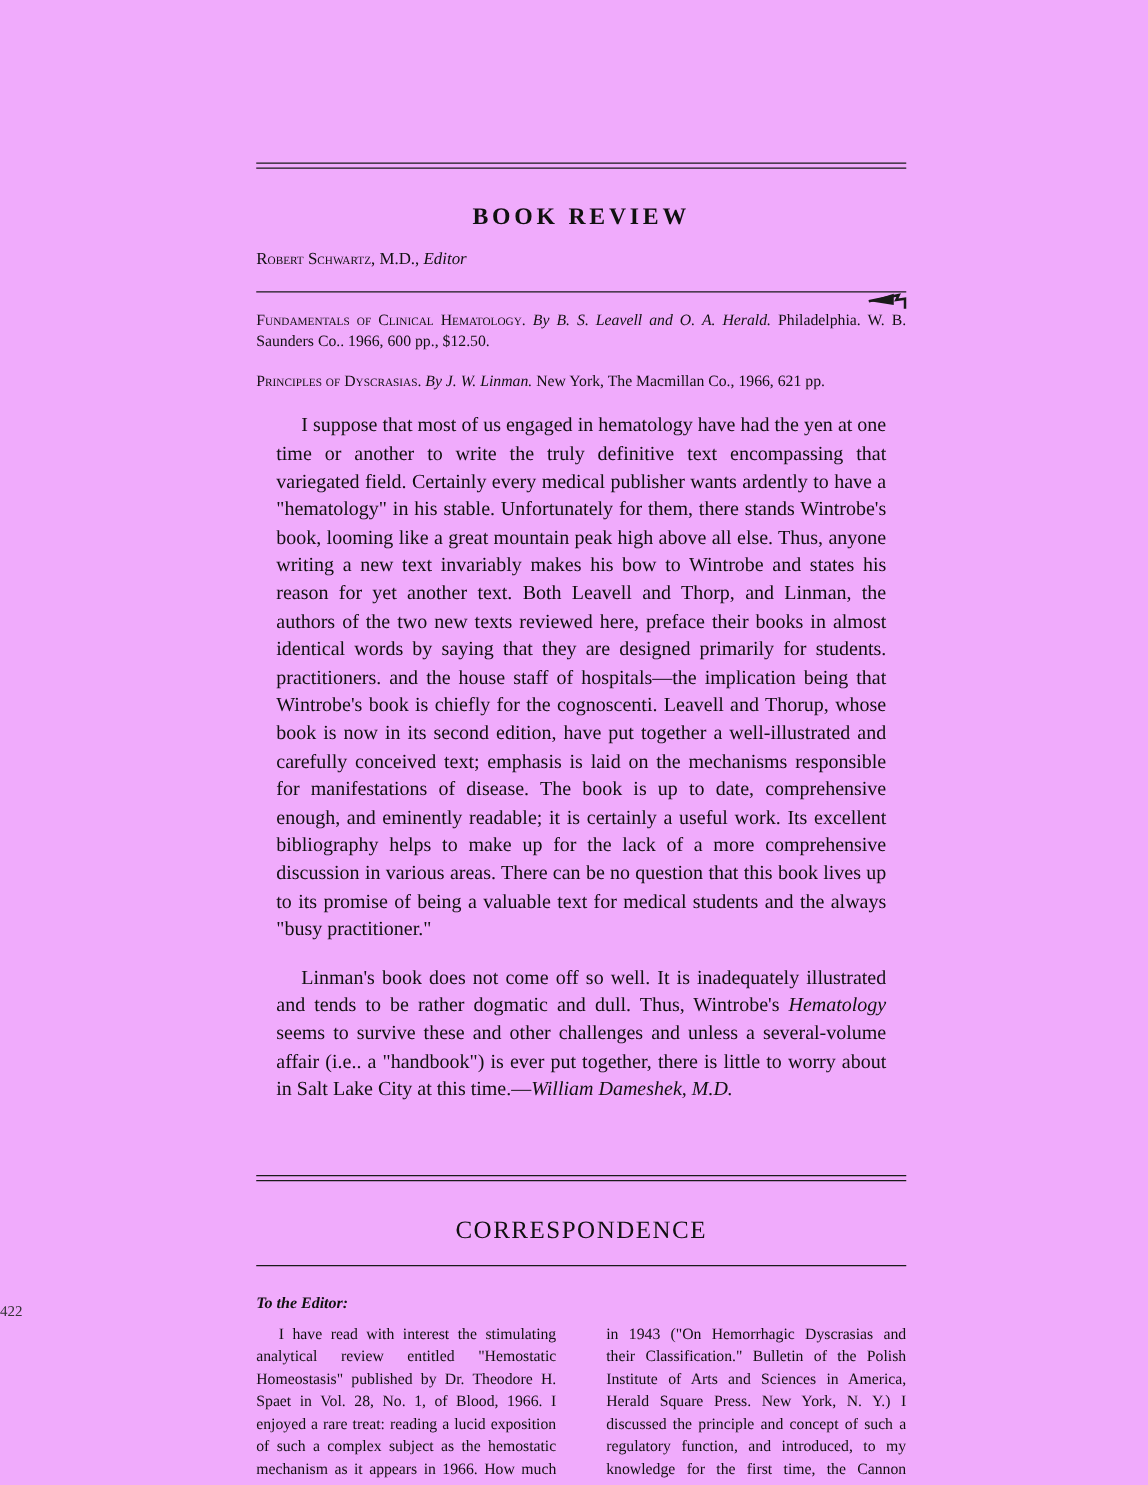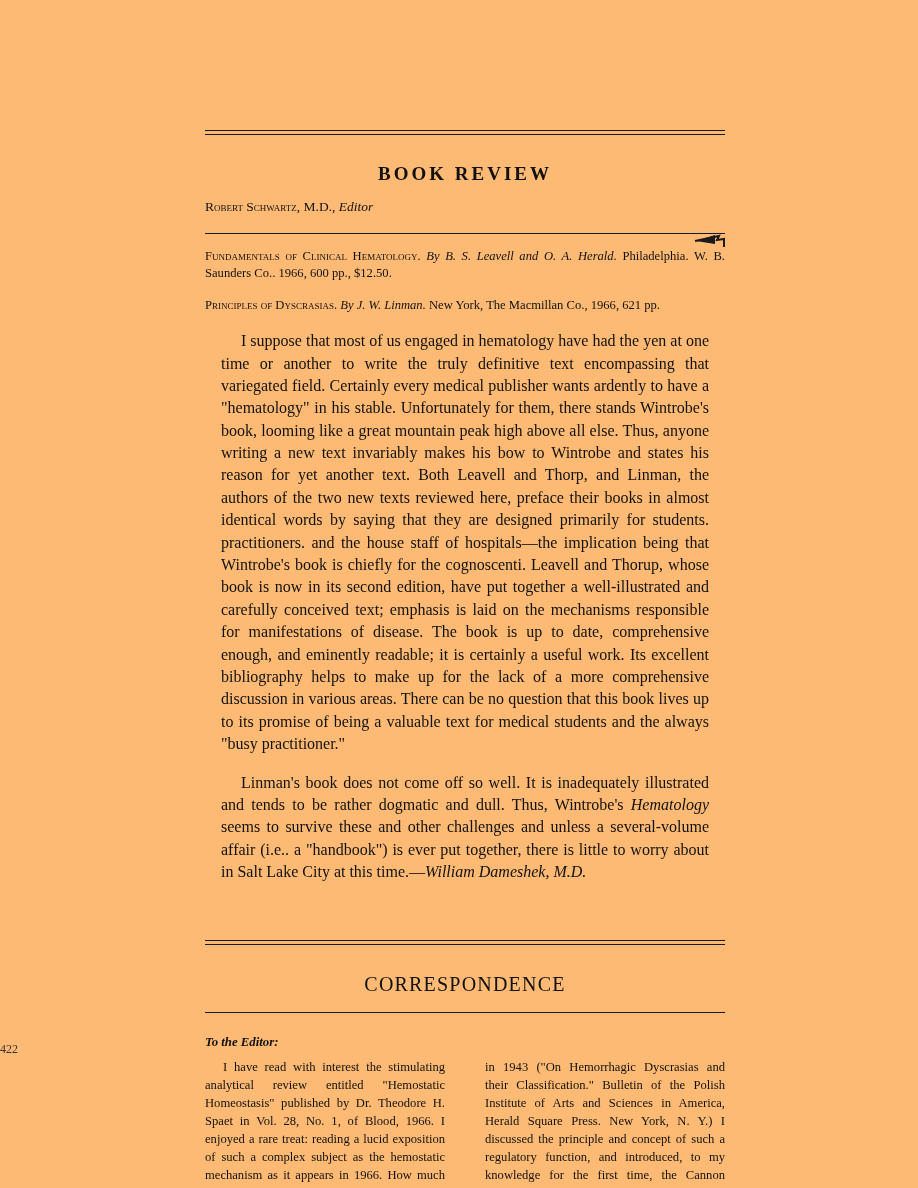--- a/index.html
+++ b/index.html
@@ -13,21 +13,21 @@
     font-family: "Liberation Serif", serif;
     color: #111111;
     position: relative;
     overflow: hidden;
   }
   .page {
     position: absolute;
     left: 0; top: 0;
     width: 918px;
     height: 1188px;
-    background: #fdba74;
+    background: #f0abfc;
   }
   .content {
     position: absolute;
     left: 205px;
     top: 130px;
     width: 520px;
   }
 
   
   .double-rule {

